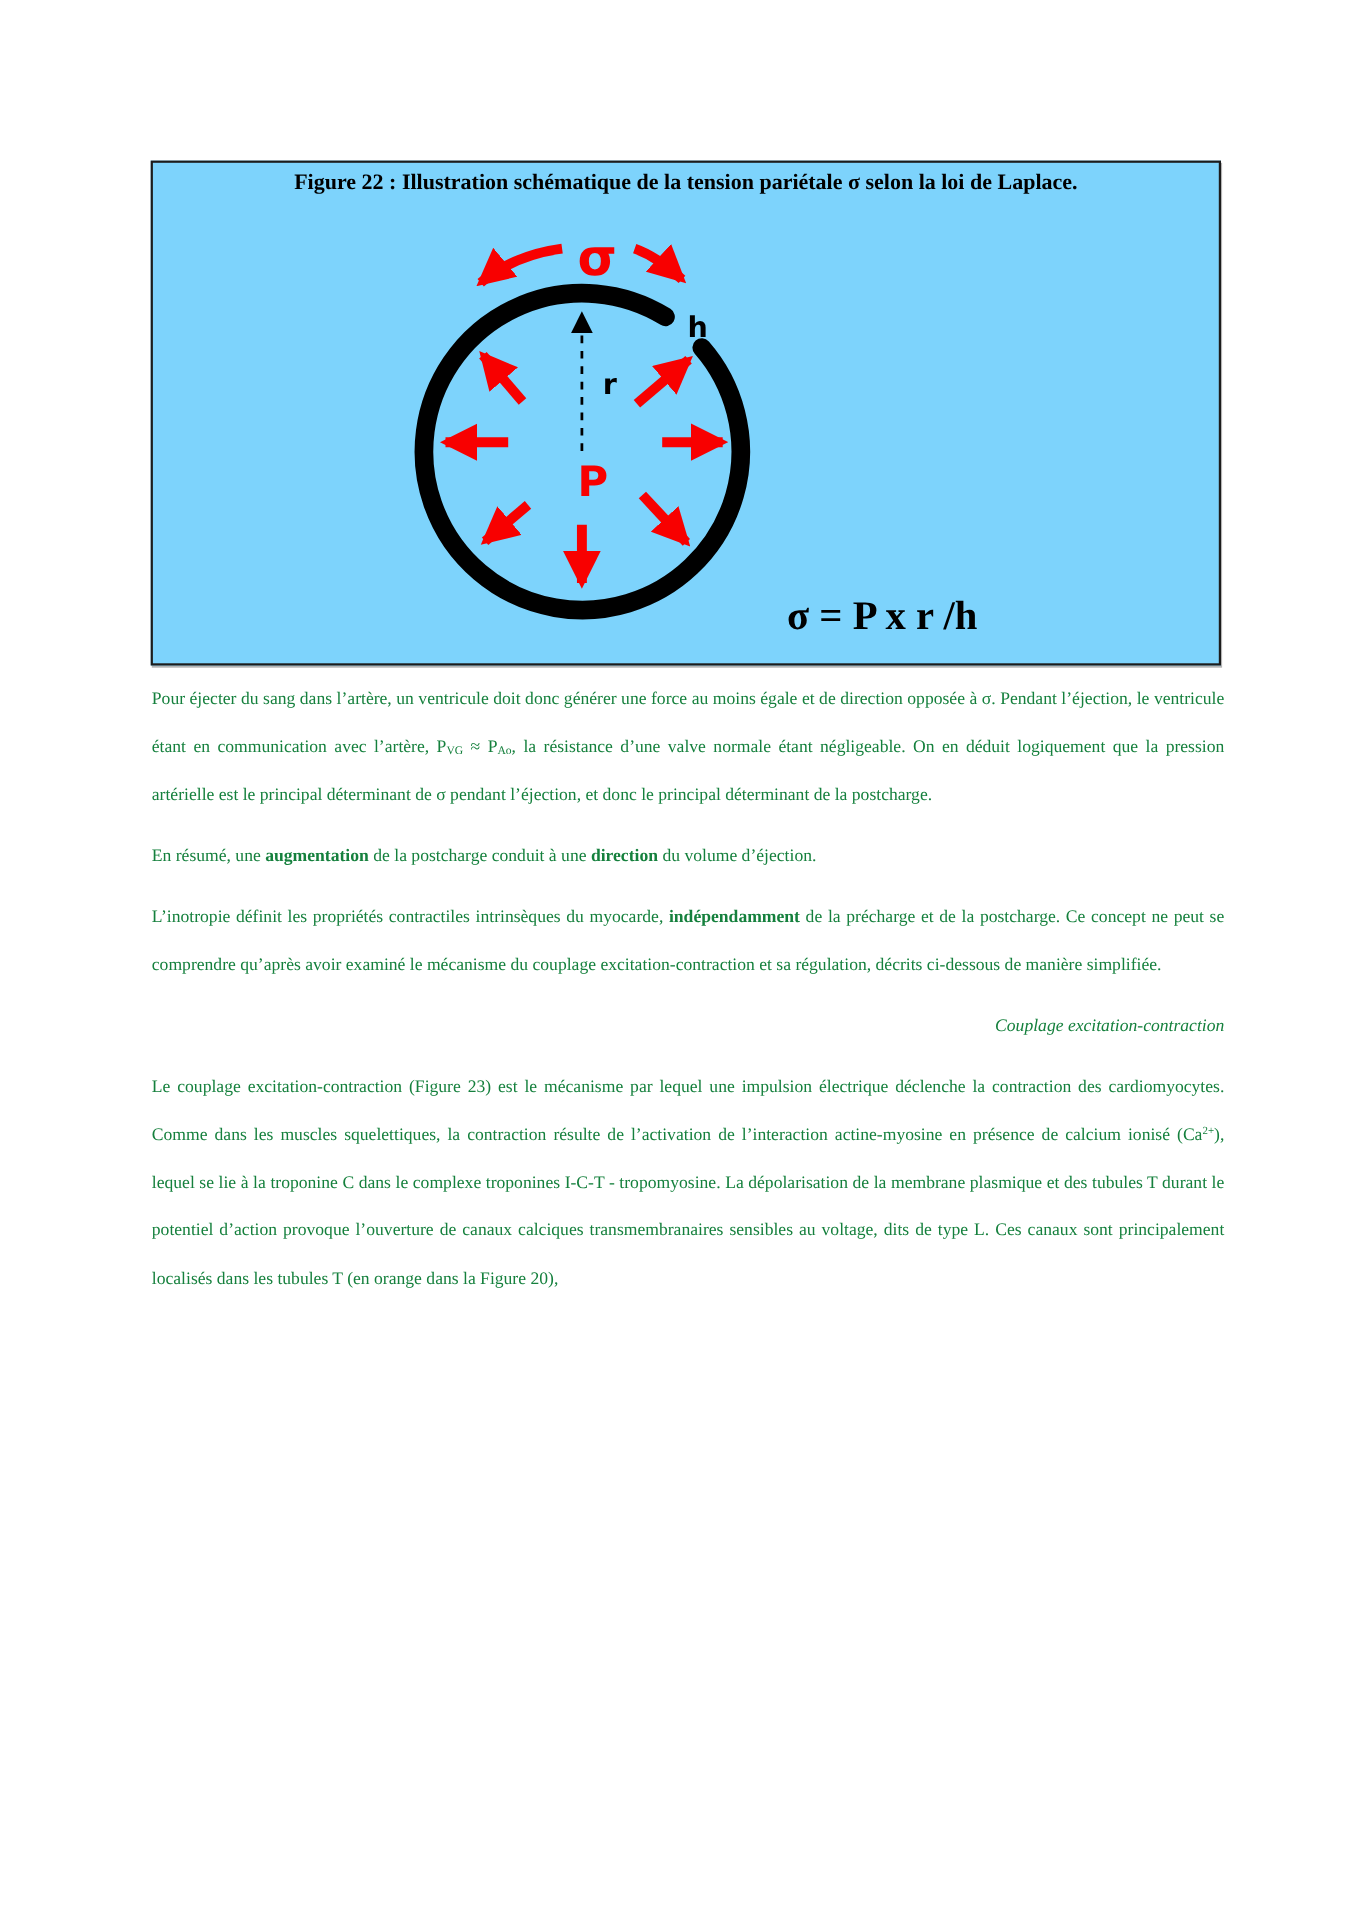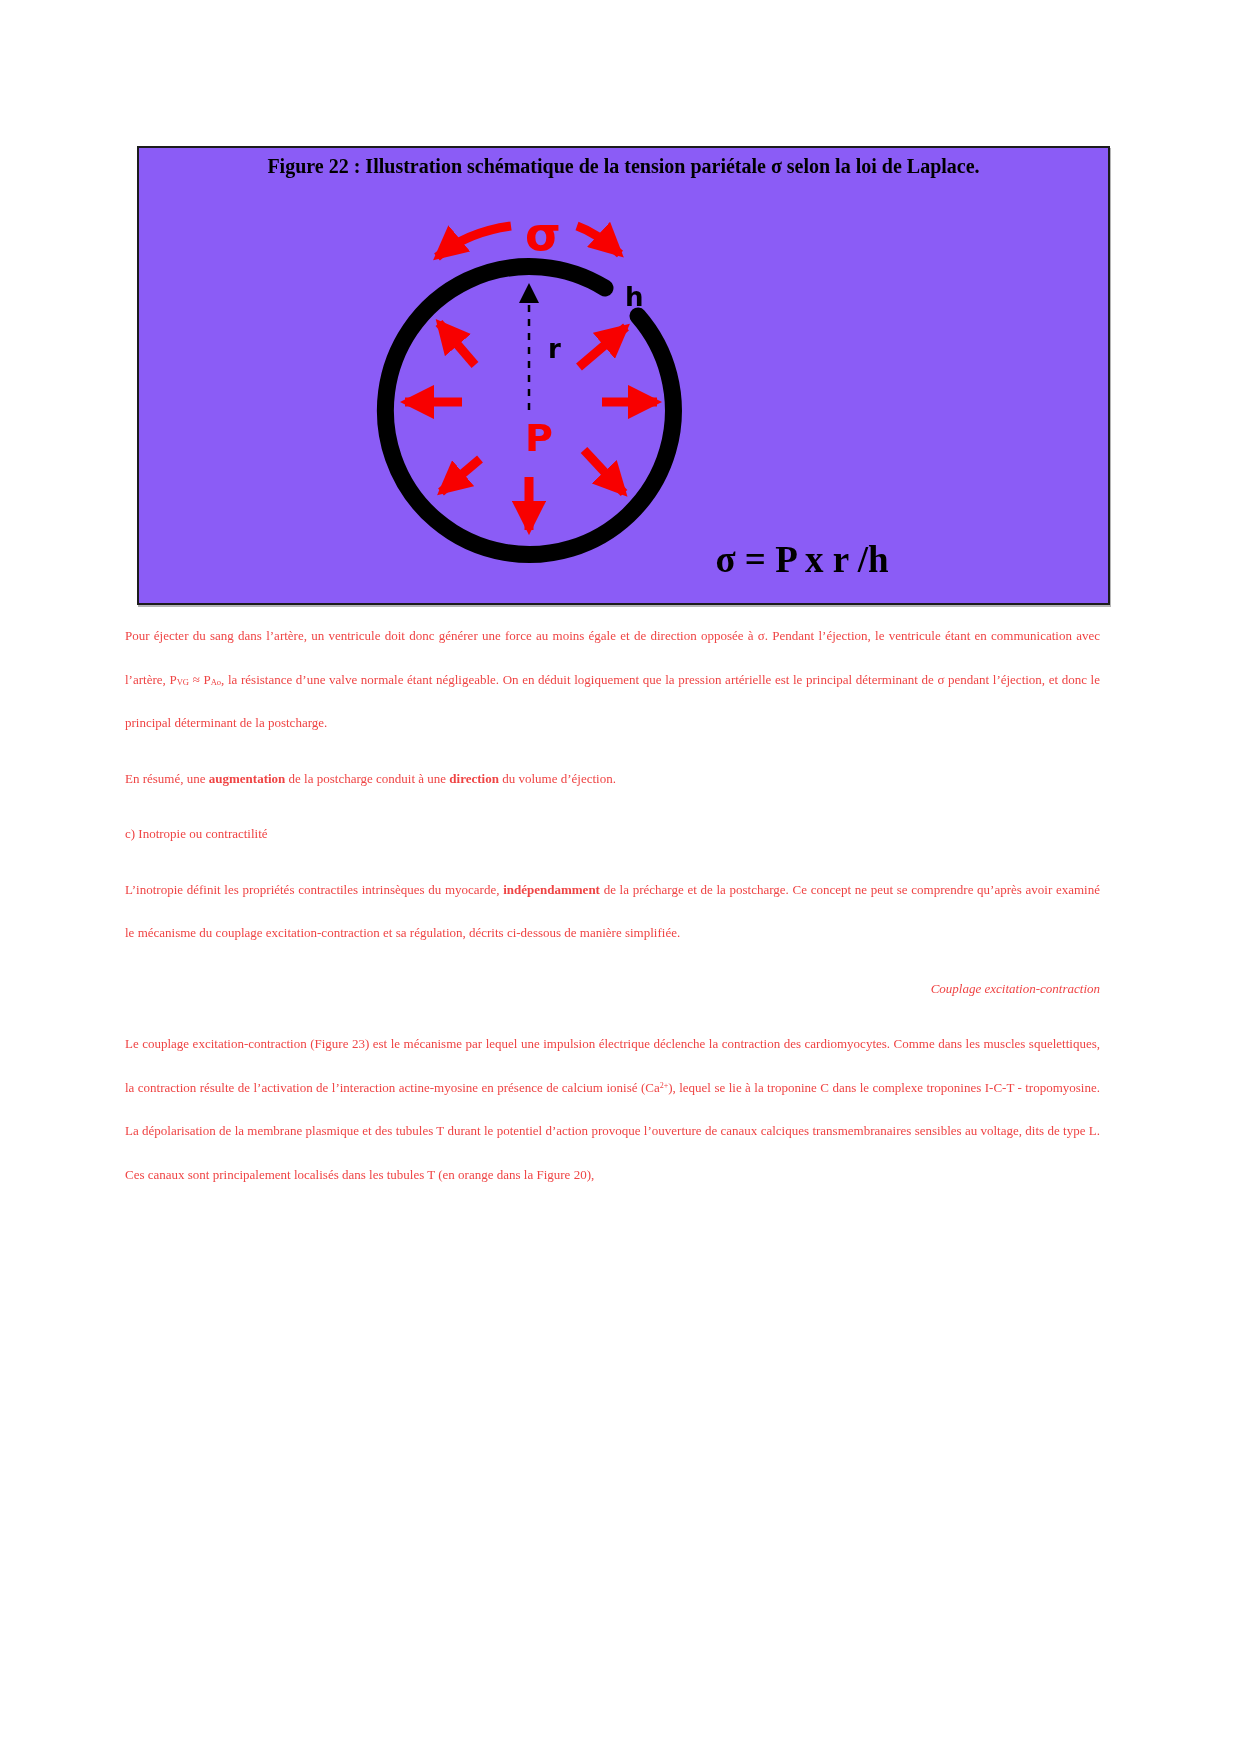--- a/index.html
+++ b/index.html
@@ -1,36 +1,36 @@
 <!DOCTYPE html>
 <html lang="fr" style="--red: #f80000; --ink: #000000;"><head>
 <meta charset="utf-8">
 <style>
   html,body{margin:0;padding:0;background:#ffffff;}
   .page{position:relative;width:1241px;height:1754px;background:#ffffff;overflow:hidden;
         font-family:"Liberation Serif", serif;color:#000;}
 
   
   .figure-box{position:absolute;left:137px;top:146px;width:973px;height:459px;
-              border:2px solid #1c1c1c;box-sizing:border-box;background:#8b5cf6;
+              border:2px solid #1c1c1c;box-sizing:border-box;background:#7dd3fc;
               box-shadow:1px 2px 0 rgba(90,90,90,.45);}
   .figure-caption{position:absolute;top:7px;left:0;right:0;text-align:center;
                   font-family:"Liberation Serif", serif;font-weight:bold;font-size:20px;color:#000;}
   svg.diagram{position:absolute;left:0;top:0;display:block;}
   .rs{stroke:var(--red,#f80000);}
   .rf{fill:var(--red,#f80000);}
   .kf{fill:var(--ink,#000);}
   .ks{stroke:var(--ink,#000);}
   .fig-sans{font-family:"DejaVu Sans", sans-serif;font-weight:bold;}
   .fig-serif{font-family:"Liberation Serif", serif;font-weight:bold;}
 
   
-  .text-flow{position:absolute;left:125px;top:614px;width:975px;
-             font-family:"Liberation Serif", serif;font-size:13px;line-height:43.5px;
-             text-align:justify;color:#ef4444;}
+  .text-flow{position:absolute;left:138px;top:614px;width:975px;
+             font-family:"Liberation Serif", serif;font-size:16px;line-height:43.5px;
+             text-align:justify;color:#15803d;}
   .block{margin:0 0 12px 0;padding:0;}
   .block.heading{text-align:left;}
   .block.heading-italic{text-align:right;font-style:italic;}
   .seg-b{font-weight:bold;}
   .seg-sub{font-size:0.66em;vertical-align:-0.14em;line-height:0;}
   .seg-sup{font-size:0.62em;vertical-align:0.5em;line-height:0;}
 </style>
 </head>
 <body>
 
@@ -69,19 +69,18 @@
       <text x="409" y="210" class="kf fig-sans" font-size="26">r</text>
       <text x="400" y="303" text-anchor="middle" class="rf fig-sans" font-size="38">P</text>
 
       <text x="663" y="424" text-anchor="middle" class="kf fig-serif" font-size="37">σ = P x r /h</text>
     </svg>
   </div>
 
   <div class="text-flow" id="text-flow">
       <p class="block paragraph"><span class="seg-n">Pour éjecter du sang dans l’artère, un ventricule doit donc générer une force au moins égale et de direction opposée à σ. Pendant l’éjection, le ventricule étant en communication avec l’artère, P</span><span class="seg-sub">VG</span><span class="seg-n"> ≈ P</span><span class="seg-sub">Ao</span><span class="seg-n">, la résistance d’une valve normale étant négligeable. On en déduit logiquement que la pression artérielle est le principal déterminant de σ pendant l’éjection, et donc le principal déterminant de la postcharge.</span></p>
       <p class="block paragraph"><span class="seg-n">En résumé, une </span><span class="seg-b">augmentation</span><span class="seg-n"> de la postcharge conduit à une </span><span class="seg-b">direction</span><span class="seg-n"> du volume d’éjection.</span></p>
-      <p class="block heading"><span class="seg-n">c) Inotropie ou contractilité</span></p>
       <p class="block paragraph"><span class="seg-n">L’inotropie définit les propriétés contractiles intrinsèques du myocarde, </span><span class="seg-b">indépendamment</span><span class="seg-n"> de la précharge et de la postcharge. Ce concept ne peut se comprendre qu’après avoir examiné le mécanisme du couplage excitation-contraction et sa régulation, décrits ci-dessous de manière simplifiée.</span></p>
       <p class="block heading-italic"><span class="seg-n">Couplage excitation-contraction</span></p>
       <p class="block paragraph"><span class="seg-n">Le couplage excitation-contraction (Figure 23) est le mécanisme par lequel une impulsion électrique déclenche la contraction des cardiomyocytes. Comme dans les muscles squelettiques, la contraction résulte de l’activation de l’interaction actine-myosine en présence de calcium ionisé (Ca</span><span class="seg-sup">2+</span><span class="seg-n">), lequel se lie à la troponine C dans le complexe troponines I-C-T - tropomyosine. La dépolarisation de la membrane plasmique et des tubules T durant le potentiel d’action provoque l’ouverture de canaux calciques transmembranaires sensibles au voltage, dits de type L. Ces canaux sont principalement localisés dans les tubules T (en orange dans la Figure 20),</span></p>
     </div>
 
 </div>
 
 </body></html>

